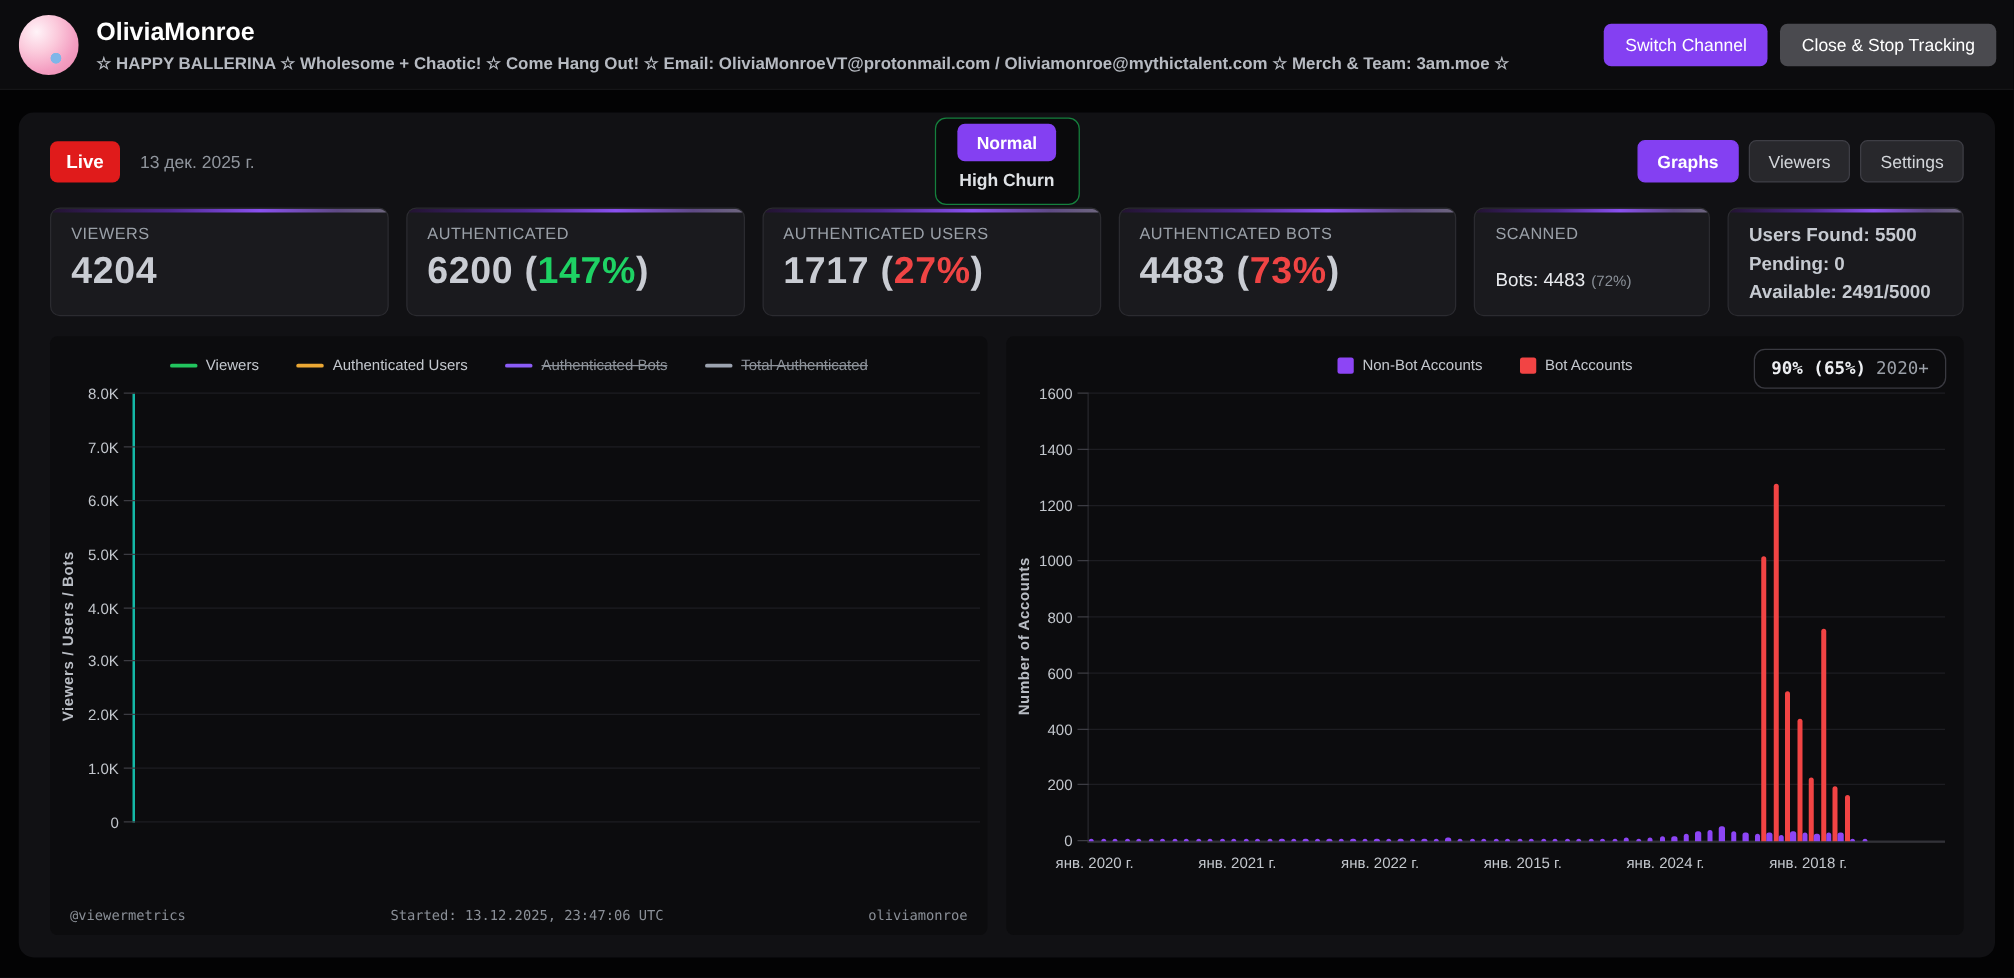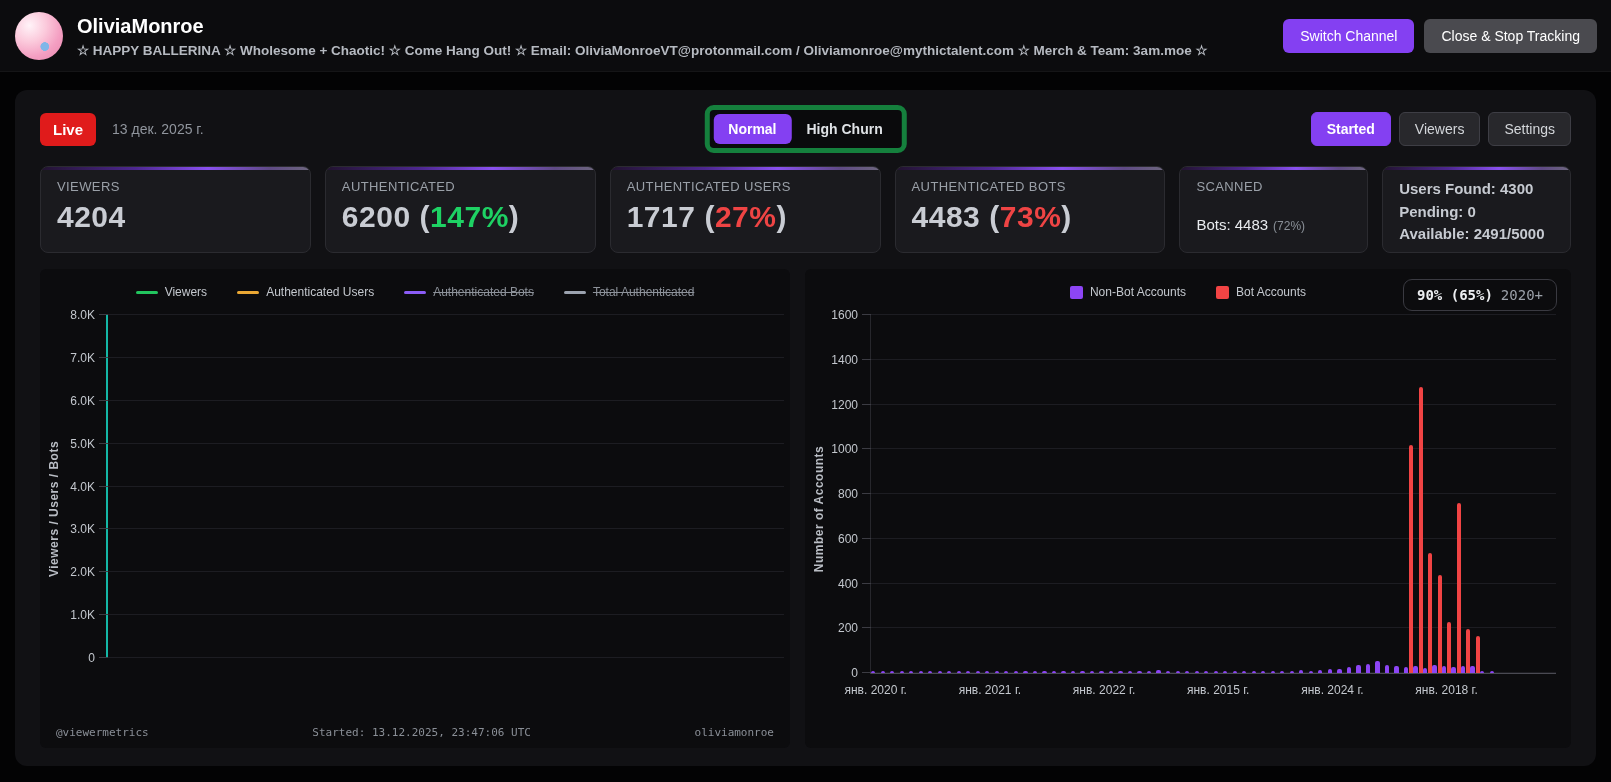--- a/index.html
+++ b/index.html
@@ -34,21 +34,21 @@
     margin:18px 15px 0 15px; height:676px; background:#111114;
     border-radius:12px; padding:20px 25px 16px 25px; position:relative;
   }
 
   
   .controls-row { display:flex; align-items:center; position:relative; height:38px; }
   .live-badge { background:#e01b1b; color:#fff; font-weight:bold; font-size:15px; padding:8px 13px; border-radius:6px; }
   .stream-date { margin-left:16px; font-size:14px; color:#90959d; }
   .mode-toggle {
     position:absolute; left:50%; top:50%; transform:translate(-50%,-50%);
-    background:#0a0a0c; border:5px solid #15803d; border-radius:9px; padding:4px; display:flex; align-items:center;
+    background:#0a0a0c; border:1px solid #15803d; border-radius:9px; padding:4px; display:flex; align-items:center;flex-direction:column;
   }
   .mode-btn { border:none; background:transparent; color:#dfe2e6; font-family:inherit; font-size:14px; font-weight:bold; padding:7px 15px; border-radius:6px; cursor:pointer; }
   .mode-btn.active { background:#8440f2; color:#fff; }
   .view-buttons { margin-left:auto; display:flex; gap:8px; }
   .view-btn { border:1px solid #3e3e45; background:#28282c; color:#d3d6da; font-family:inherit; font-size:14px; padding:8px 15px; border-radius:6px; cursor:pointer; }
   .view-btn.active { background:#8440f2; border-color:#8440f2; color:#fff; font-weight:bold; }
 
   
   .cards-row { display:flex; gap:14px; margin-top:18px; height:87px; }
   .card {
@@ -131,21 +131,21 @@
 <div class="main-panel">
 
   <div class="controls-row">
     <span class="live-badge">Live</span>
     <span class="stream-date">13 дек. 2025 г.</span>
     <div class="mode-toggle">
       <button class="mode-btn active">Normal</button>
       <button class="mode-btn">High Churn</button>
     </div>
     <div class="view-buttons">
-      <button class="view-btn active">Started</button>
+      <button class="view-btn active">Graphs</button>
       <button class="view-btn">Viewers</button>
       <button class="view-btn">Settings</button>
     </div>
   </div>
 
   <div class="cards-row">
 
     <div class="card card-wide">
       <div class="card-label">VIEWERS</div>
       <div class="card-value">
@@ -176,21 +176,21 @@
 
     <div class="card card-narrow">
       <div class="card-label">SCANNED</div>
       <div class="scanned-line">
         <span>Bots: 4483</span><span class="scanned-pct">(72%)</span>
       </div>
       <div class="scanned-line">Total: 6200</div>
     </div>
 
     <div class="card card-narrow card-capacity">
-      <div class="cap-line">Users Found: 4300</div>
+      <div class="cap-line">Users Found: 5500</div>
       <div class="cap-line">Pending: 0</div>
       <div class="cap-line">Available: 2491/5000</div>
     </div>
   </div>
 
   <div class="charts-row">
 
     <div class="chart-panel left">
       <div class="chart-legend">
           <div class="legend-item">

